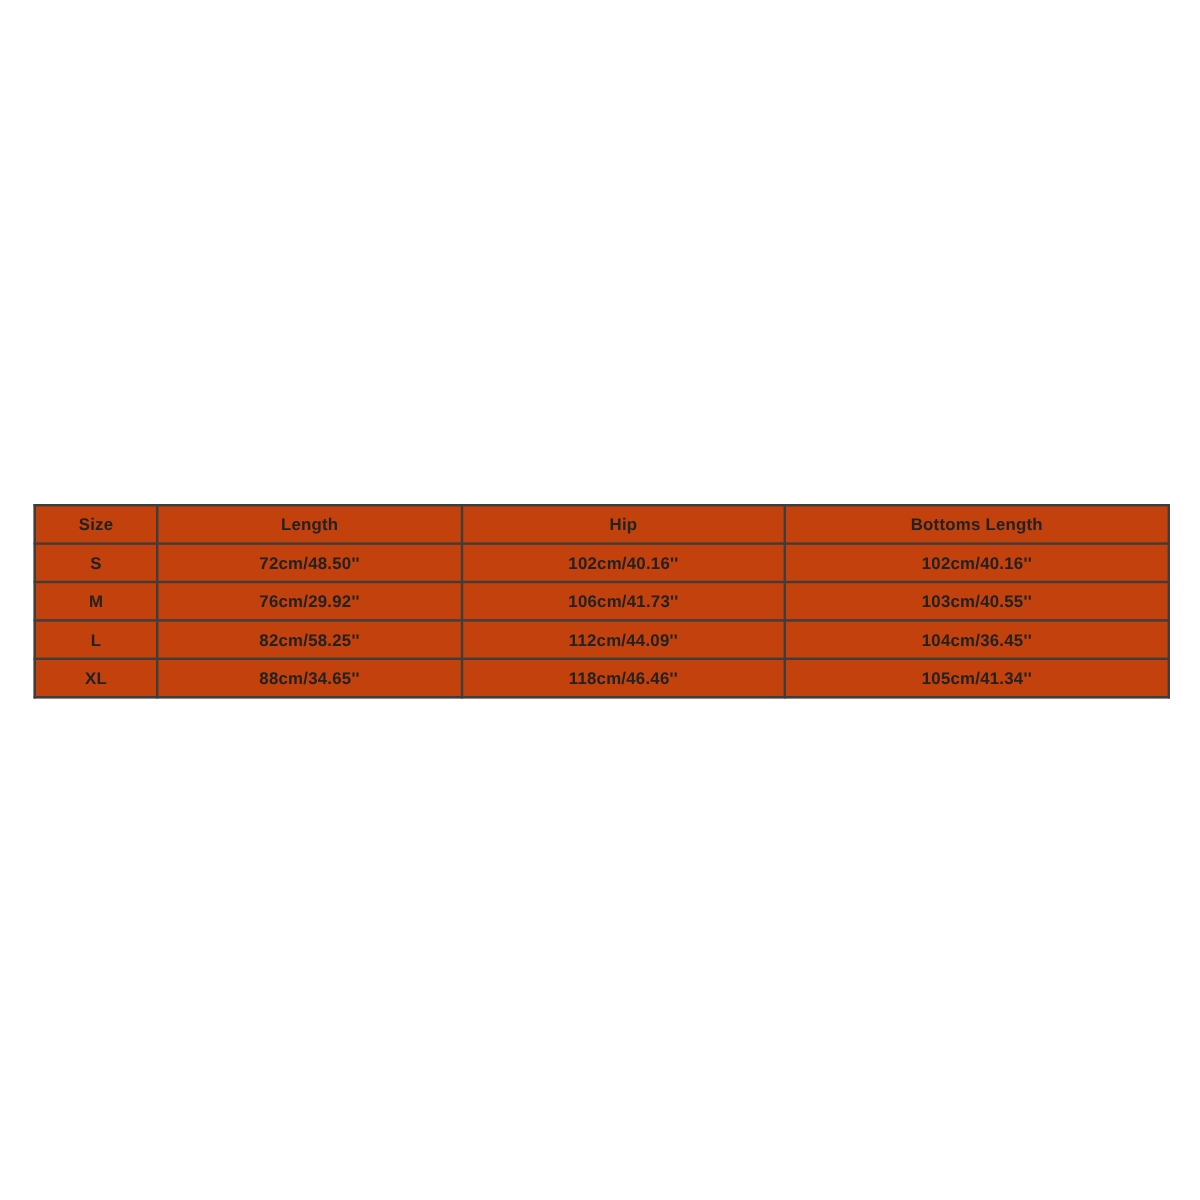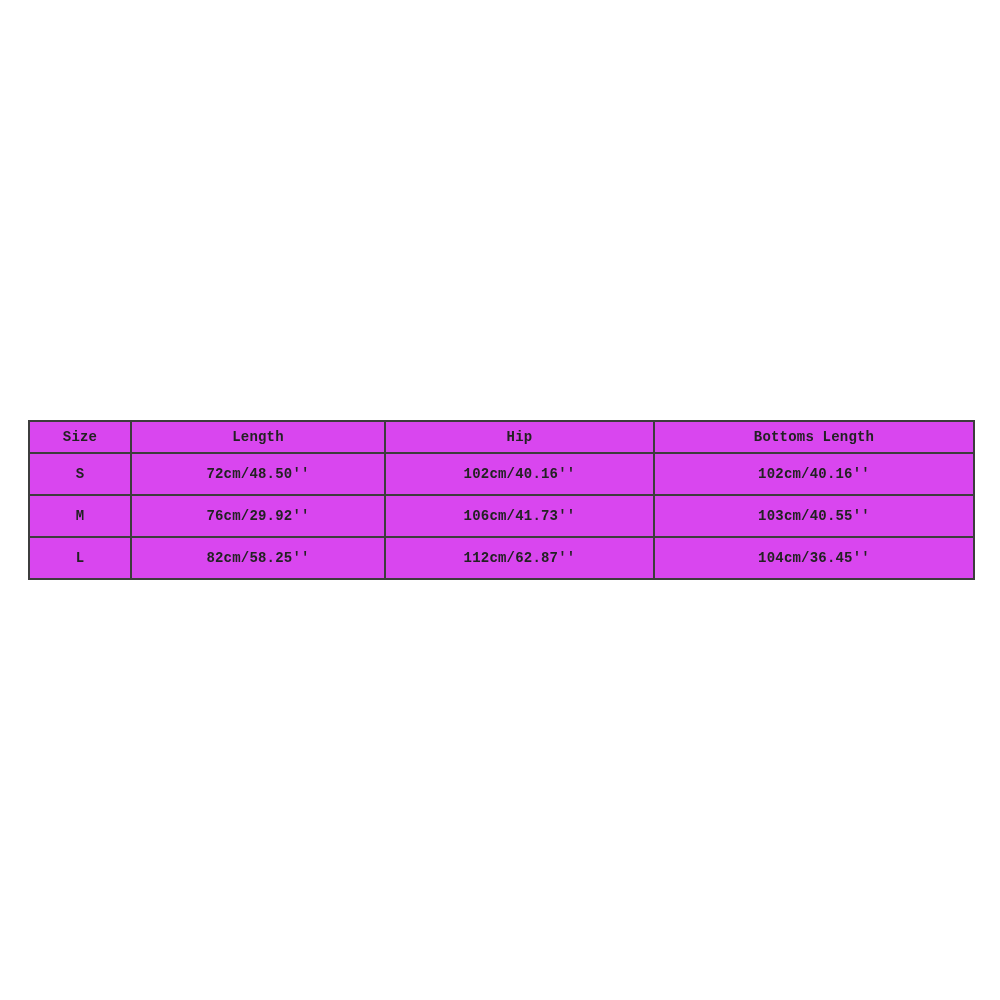--- a/index.html
+++ b/index.html
@@ -18,22 +18,21 @@
     overflow: hidden;
   }
   table.size-chart {
     position: absolute;
     left: 28px;
     top: 420px;
     width: 945px;
     height: 160px;
     border-collapse: collapse;
     table-layout: fixed;
-    background: #d946ef;
-    font-family: Liberation Mono, monospace;
+    background: #c2410c;
   }
   table.size-chart th,
   table.size-chart td {
     border: 2px solid #3d3d3d;
     text-align: center;
     vertical-align: middle;
     font-size: 14px;
     font-weight: bold;
     color: #222222;
     height: 30px;
@@ -73,18 +72,24 @@
       </tr>
       <tr>
         <td>M</td>
         <td>76cm/29.92''</td>
         <td>106cm/41.73''</td>
         <td>103cm/40.55''</td>
       </tr>
       <tr>
         <td>L</td>
         <td>82cm/58.25''</td>
-        <td>112cm/62.87''</td>
+        <td>112cm/44.09''</td>
         <td>104cm/36.45''</td>
+      </tr>
+      <tr>
+        <td>XL</td>
+        <td>88cm/34.65''</td>
+        <td>118cm/46.46''</td>
+        <td>105cm/41.34''</td>
       </tr>
     </tbody>
   </table>
 </div>
 
 </body></html>

